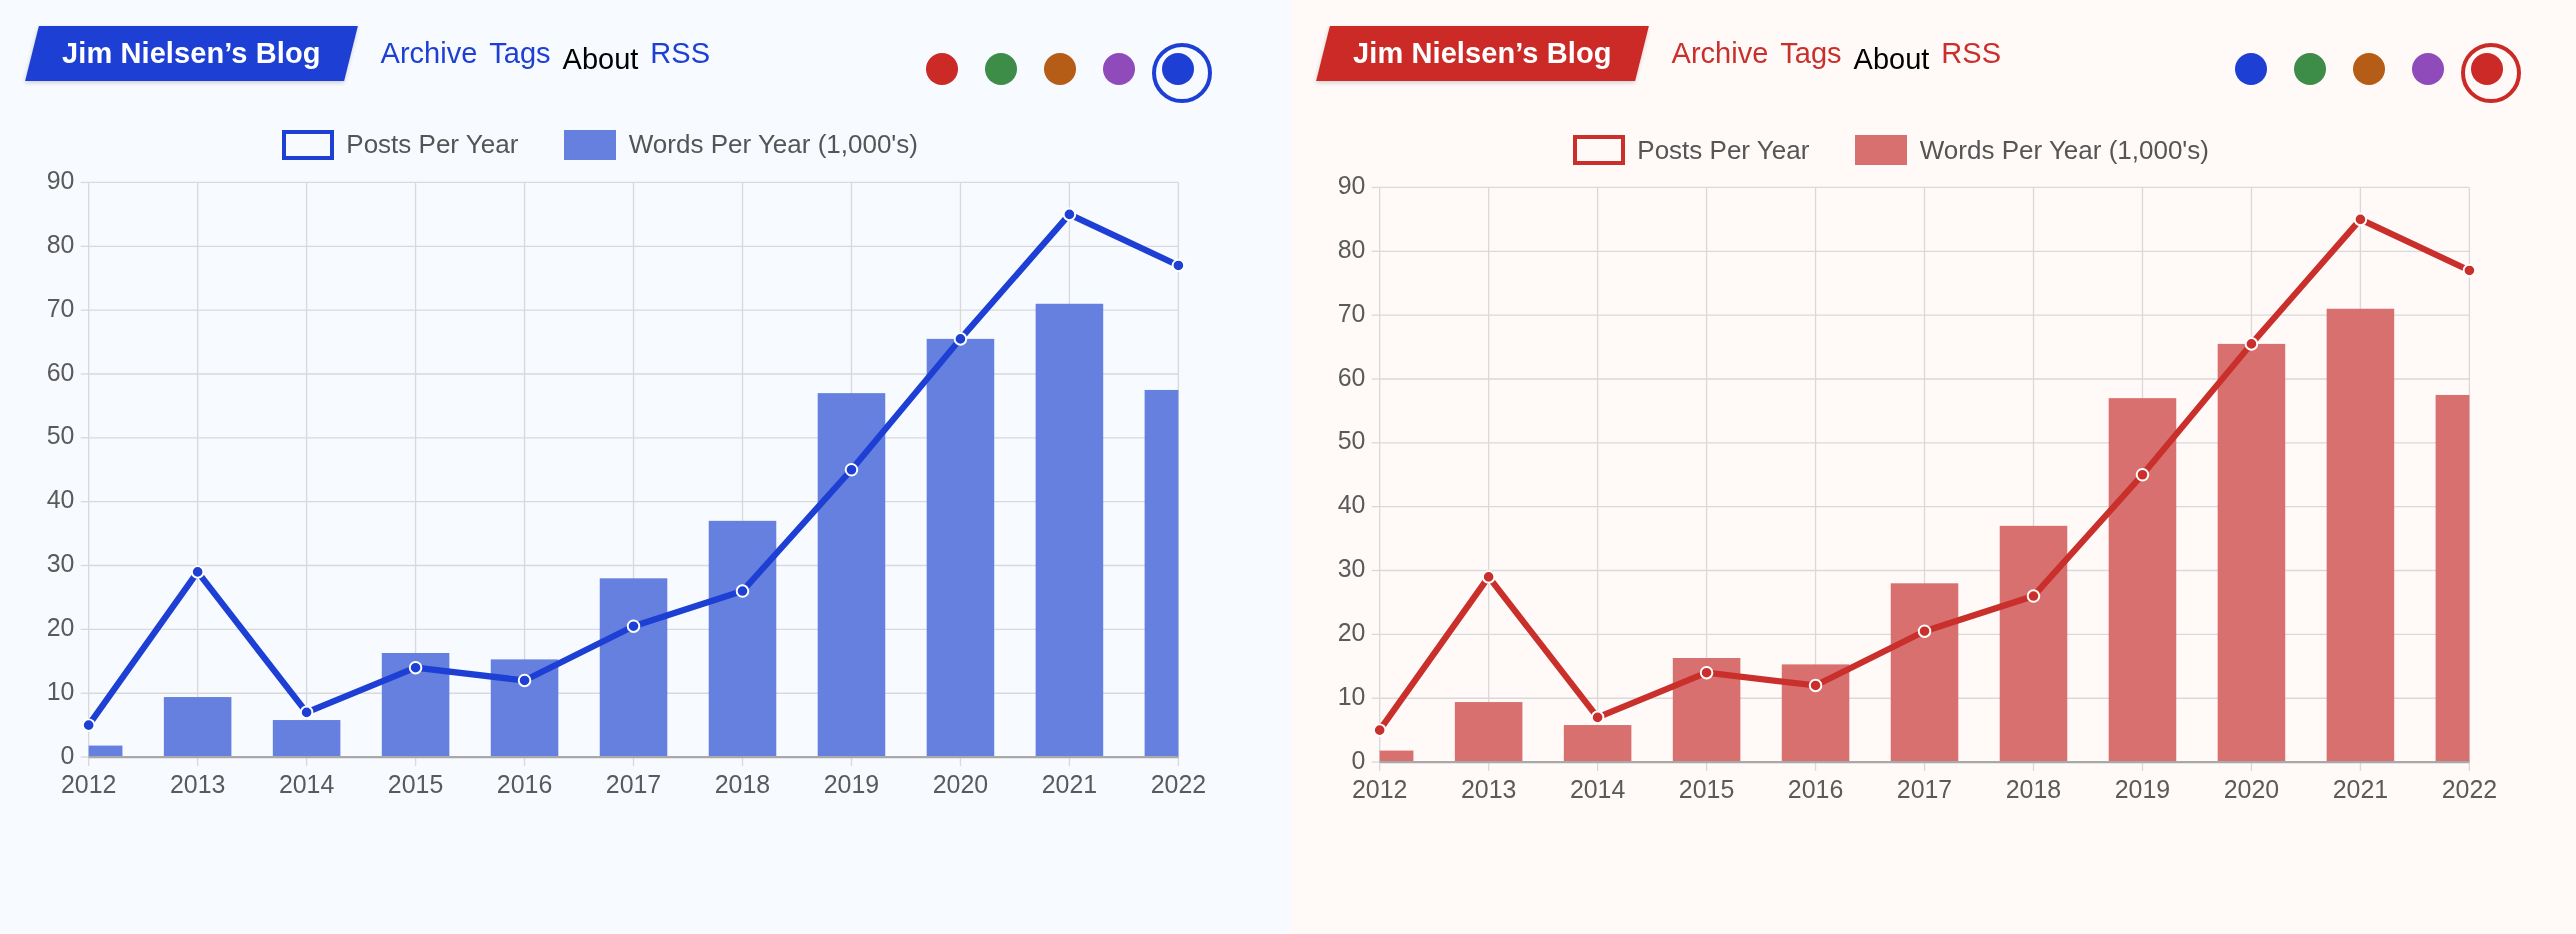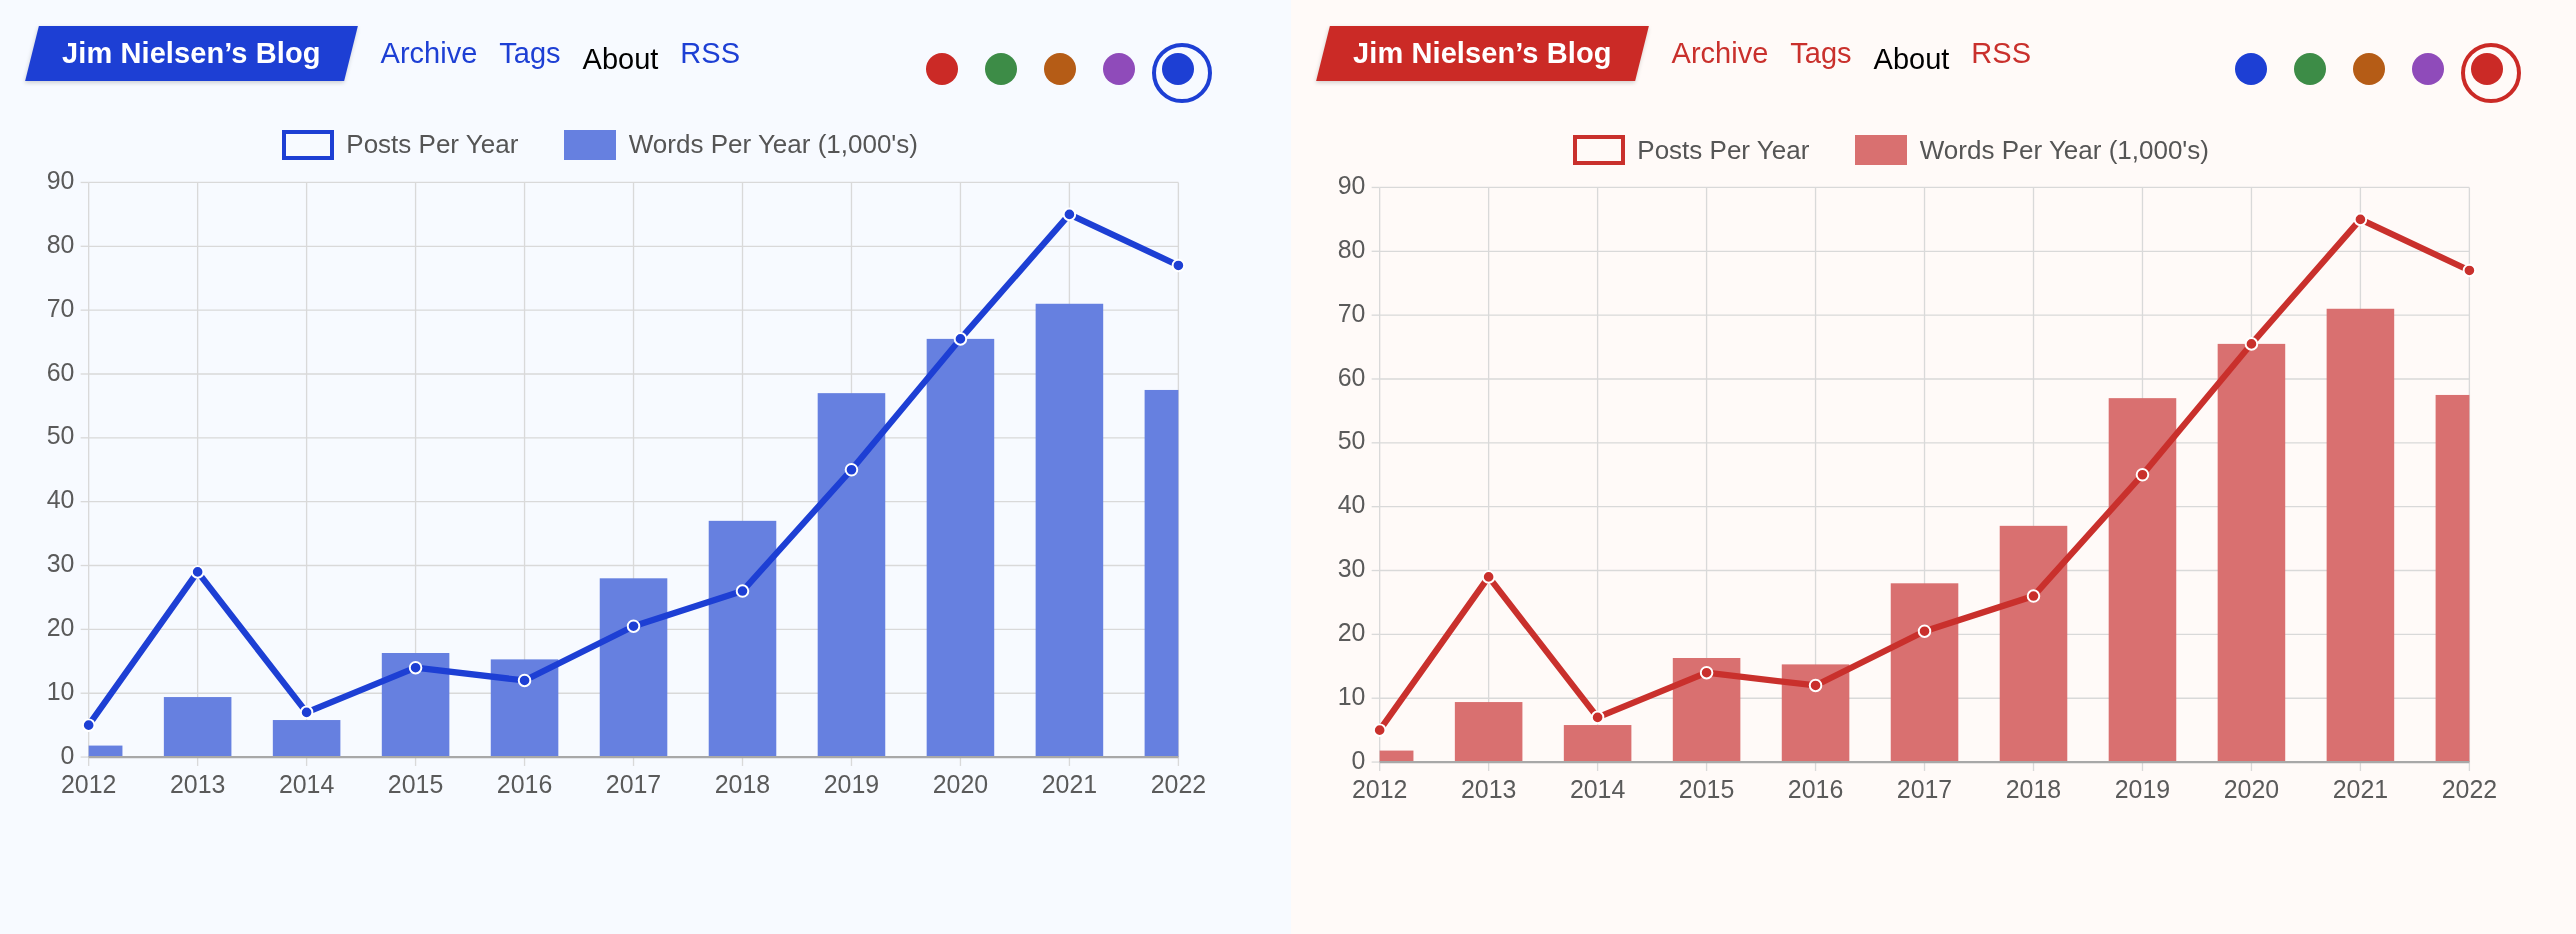--- a/index.html
+++ b/index.html
@@ -50,21 +50,21 @@
     color: #ffffff;
     font-size: 29px;
     font-weight: bold;
     letter-spacing: 0.1px;
     white-space: nowrap;
   }
 
   .nav {
     display: flex;
     align-items: center;
-    gap: 22px;
+    gap: 12px;
     margin-left: 30px;
   }
   .nav-link {
     font-size: 29px;
     text-decoration: none;
     white-space: nowrap;
     cursor: pointer;
   }
   .nav-link.current { color: #000000; margin-top: 12px; }
 

